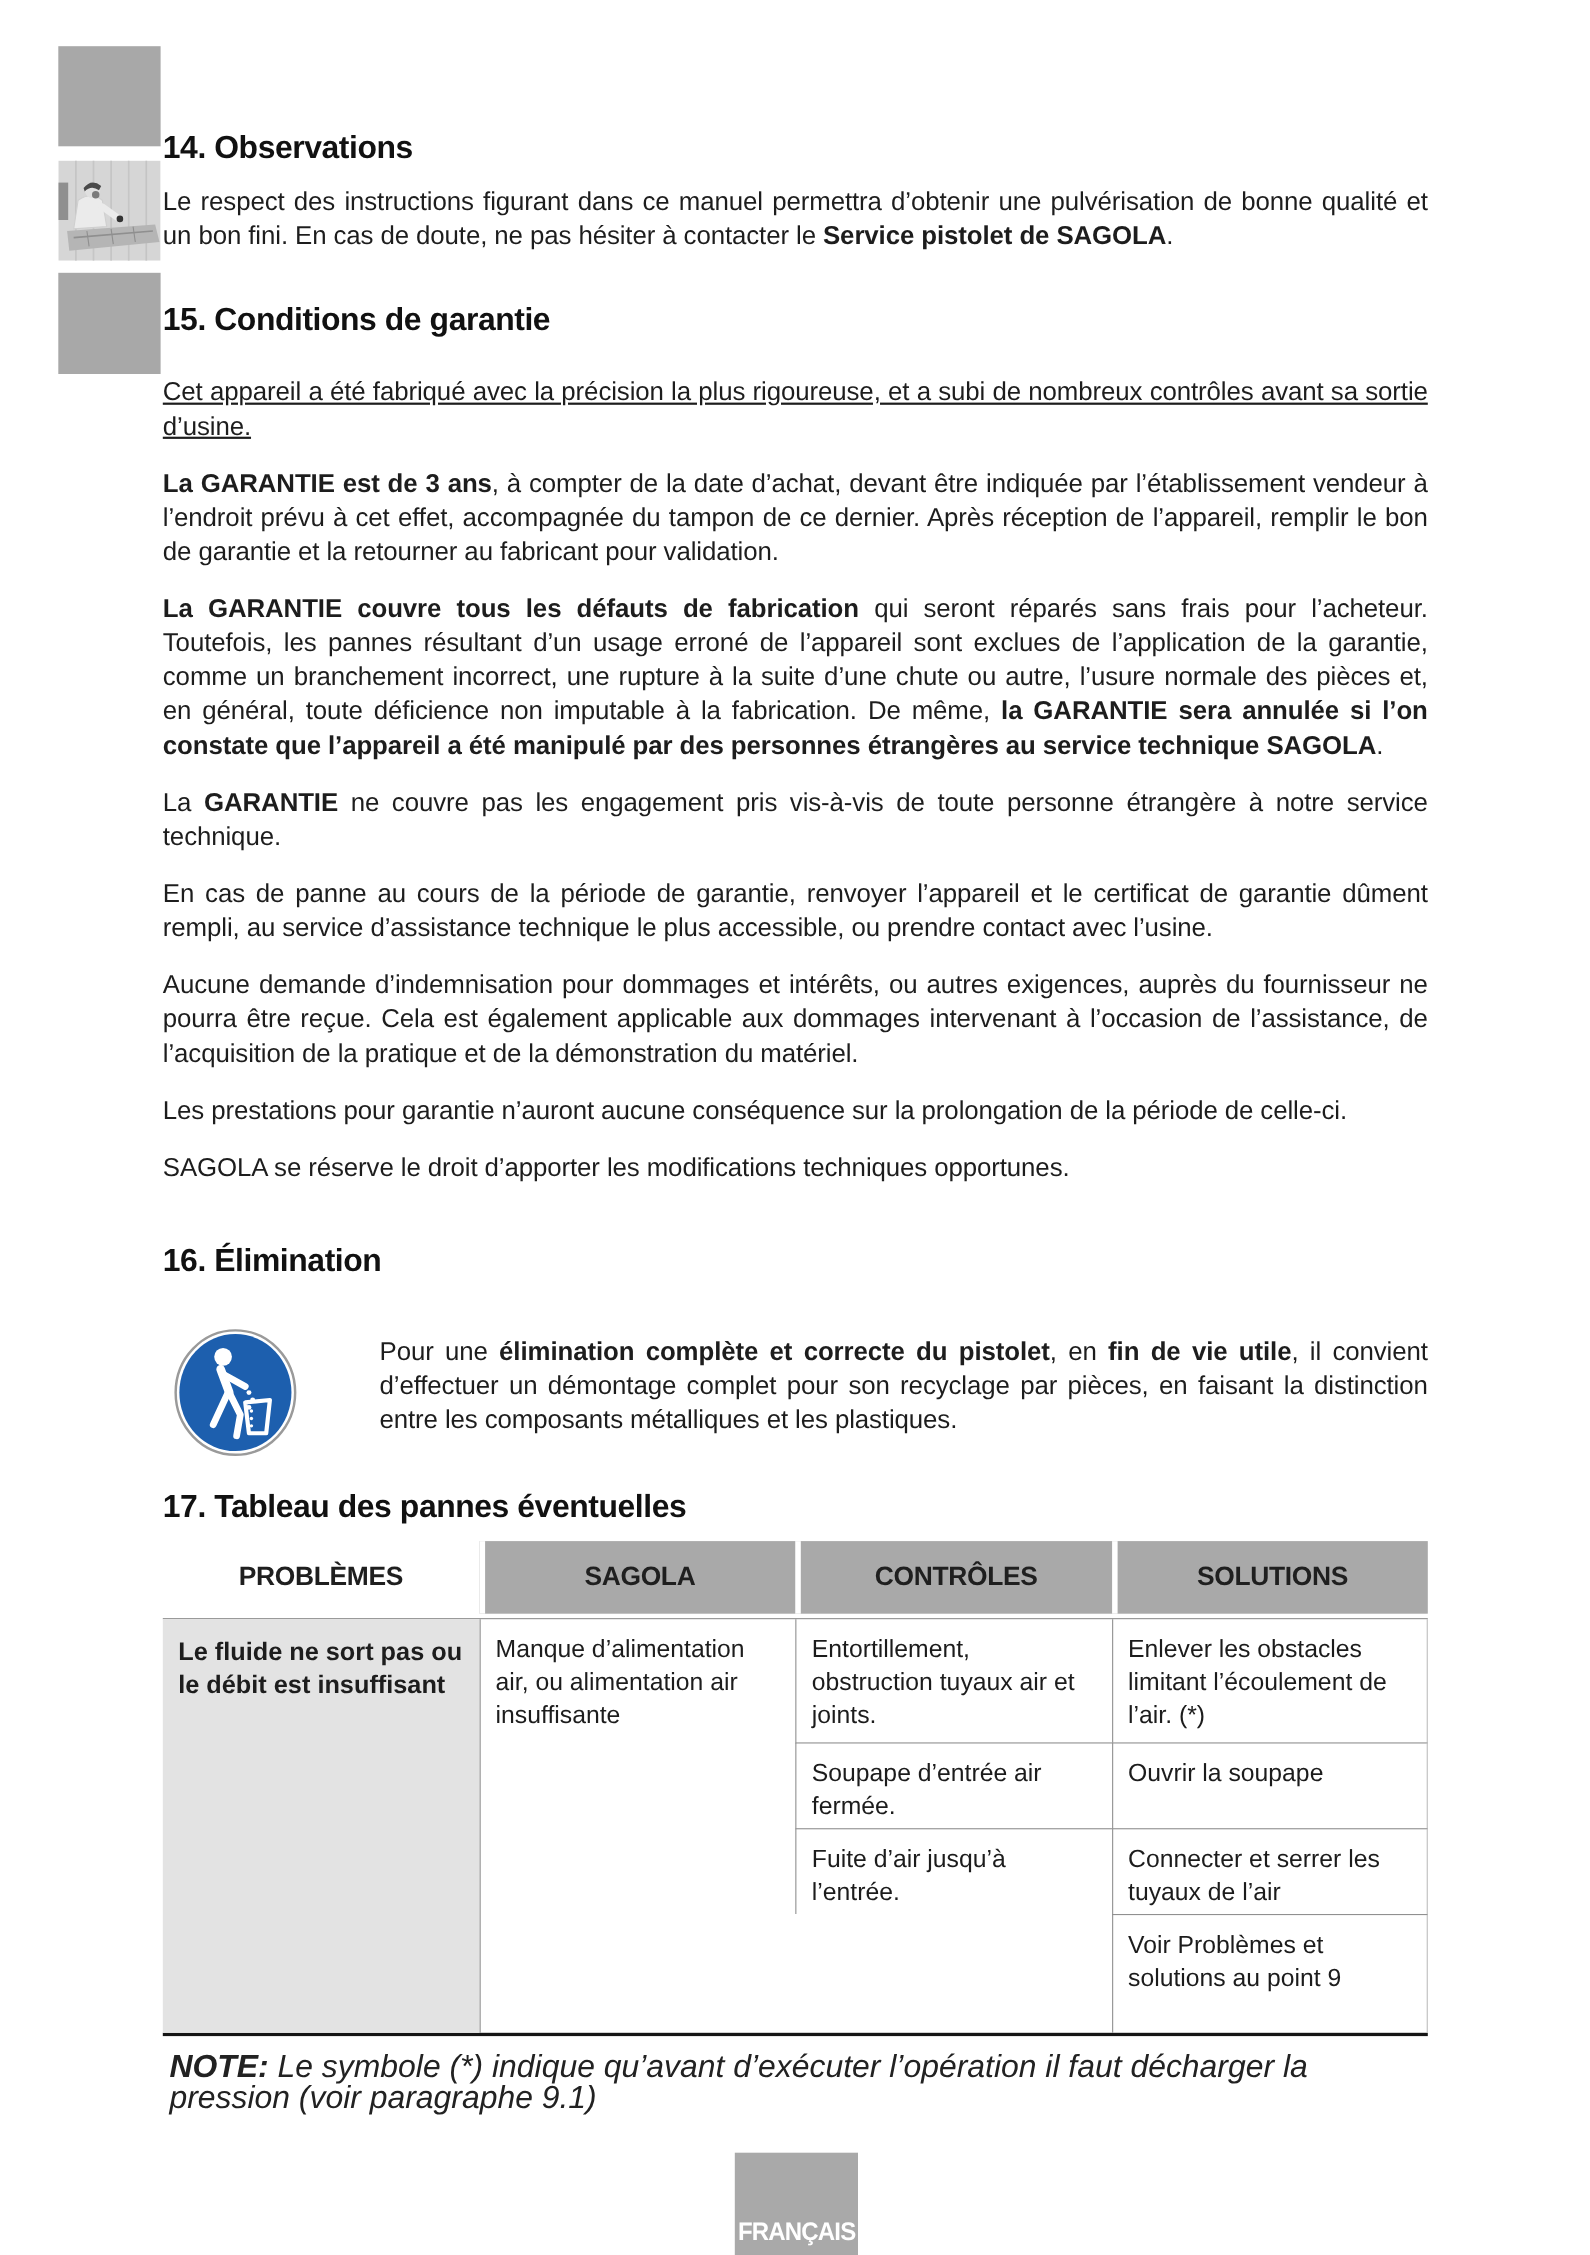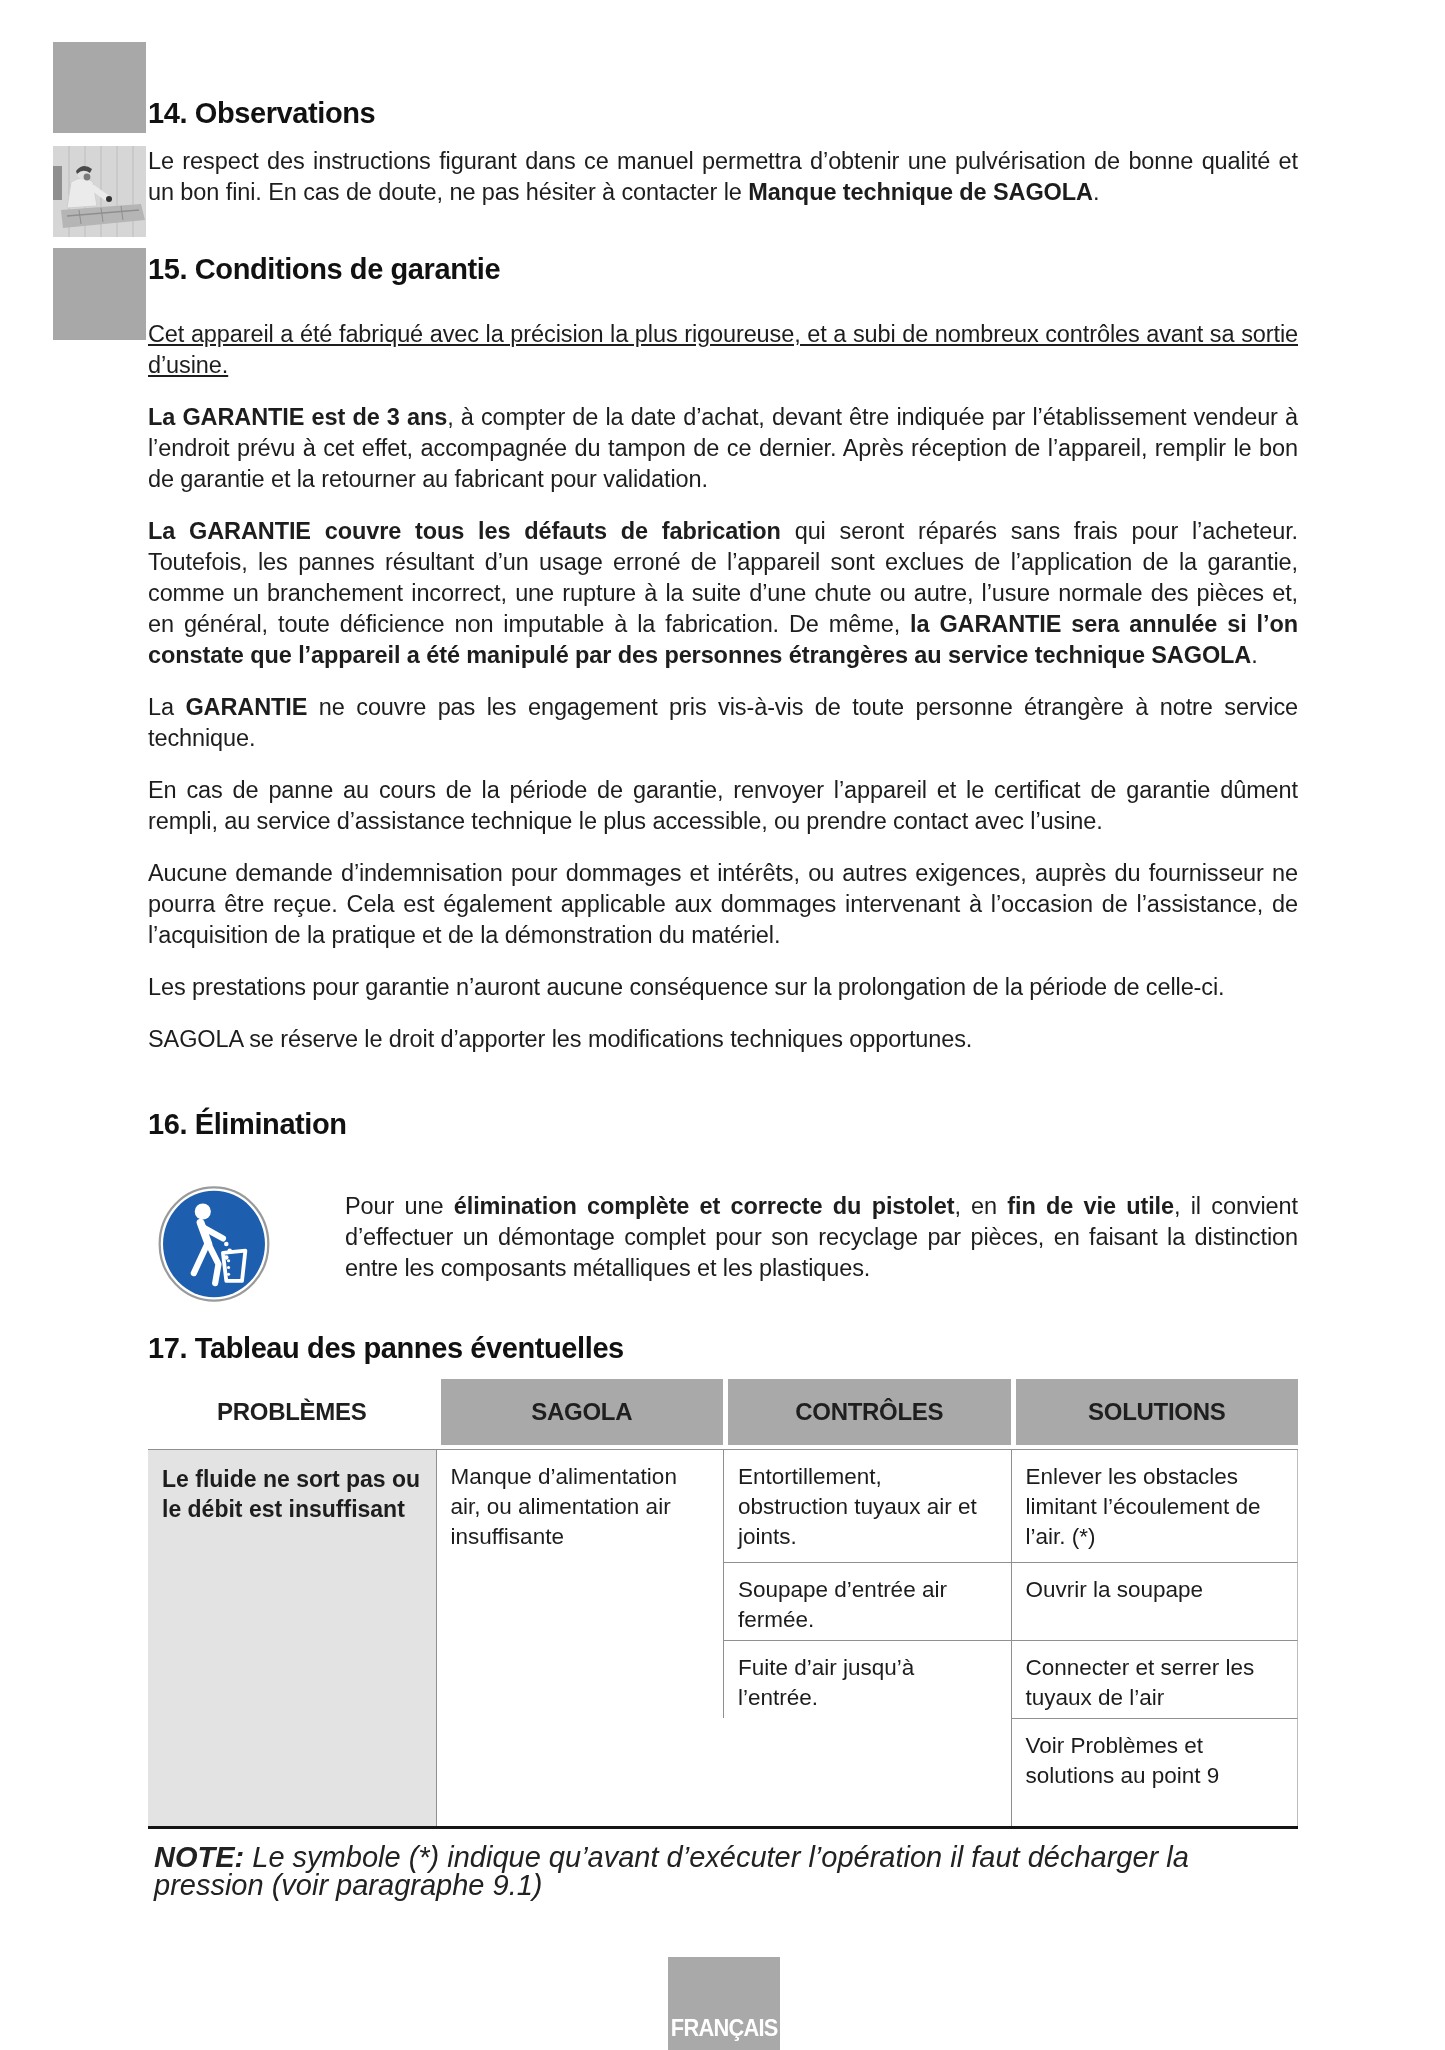--- a/index.html
+++ b/index.html
@@ -6,21 +6,21 @@
   .page{
     position:relative;width:1445px;height:2050px;background:#ffffff;overflow:hidden;
     font-family:"Liberation Sans",sans-serif;color:#1c1c1c;
   }
   
   .side-block{position:absolute;left:53px;width:93px;background:#a8a8a8;}
   #side-block-1{top:42px;height:91px;}
   #side-photo{top:146px;height:91px;width:93px;position:absolute;left:53px;}
   #side-block-2{top:248px;height:92px;}
 
-  .main{position:absolute;left:148px;top:96px;width:1150px;}
+  .main{position:absolute;left:148px;top:118px;width:1150px;}
 
   h2.sec{
     font-size:29px;line-height:34px;font-weight:bold;color:#111;
     margin:0;letter-spacing:-0.4px;
   }
   p.bodytxt{
     font-size:23.5px;line-height:31px;text-align:justify;margin:21px 0 0 0;color:#1d1d1d;
     letter-spacing:-0.1px;
   }
   .b{font-weight:bold;}
@@ -89,21 +89,21 @@
     <path d="M23 25 Q30 16 39 23 L37 27 Q30 22 24 28 Z" fill="#4a4a4a"></path>
     <circle cx="34" cy="31" r="3.4" fill="#7b7b7b"></circle>
     <path d="M40 42 L54 52" stroke="#ebebeb" stroke-width="6" stroke-linecap="round" fill="none"></path>
     <circle cx="56" cy="53" r="3" fill="#333333"></circle>
   </svg>
   <div class="side-block" id="side-block-2"></div>
 
   <div class="main">
 
     <h2 class="sec" id="h14">14. Observations</h2>
-    <p class="bodytxt" id="p14"><span>Le respect des instructions figurant dans ce manuel permettra d’obtenir une pulvérisation de bonne qualité et un bon fini. En cas de doute, ne pas hésiter à contacter le </span><span class="b">Manque technique de SAGOLA</span><span>.</span></p>
+    <p class="bodytxt" id="p14"><span>Le respect des instructions figurant dans ce manuel permettra d’obtenir une pulvérisation de bonne qualité et un bon fini. En cas de doute, ne pas hésiter à contacter le </span><span class="b">Service pistolet de SAGOLA</span><span>.</span></p>
 
     <h2 class="sec" id="h15">15. Conditions de garantie</h2>
     <p class="bodytxt" id="p15-0"><span>Cet appareil a été fabriqué avec la précision la plus rigoureuse, et a subi de nombreux contrôles avant sa sortie d’usine.</span></p>
     <p class="bodytxt"><span class="b">La GARANTIE est de 3 ans</span><span>, à compter de la date d’achat, devant être indiquée par l’établissement vendeur à l’endroit prévu à cet effet, accompagnée du tampon de ce dernier. Après réception de l’appareil, remplir le bon de garantie et la retourner au fabricant pour validation.</span></p>
     <p class="bodytxt"><span class="b">La GARANTIE couvre tous les défauts de fabrication</span><span> qui seront réparés sans frais pour l’acheteur. Toutefois, les pannes résultant d’un usage erroné de l’appareil sont exclues de l’application de la garantie, comme un branchement incorrect, une rupture à la suite d’une chute ou autre, l’usure normale des pièces et, en général, toute déficience non imputable à la fabrication. De même, </span><span class="b">la GARANTIE sera annulée si l’on constate que l’appareil a été manipulé par des personnes étrangères au service technique SAGOLA</span><span>.</span></p>
     <p class="bodytxt"><span>La </span><span class="b">GARANTIE</span><span> ne couvre pas les engagement pris vis-à-vis de toute personne étrangère à notre service technique.</span></p>
     <p class="bodytxt"><span>En cas de panne au cours de la période de garantie, renvoyer l’appareil et le certificat de garantie dûment rempli, au service d’assistance technique le plus accessible, ou prendre contact avec l’usine.</span></p>
     <p class="bodytxt"><span>Aucune demande d’indemnisation pour dommages et intérêts, ou autres exigences, auprès du fournisseur ne pourra être reçue. Cela est également applicable aux dommages intervenant à l’occasion de l’assistance, de l’acquisition de la pratique et de la démonstration du matériel.</span></p>
     <p class="bodytxt"><span>Les prestations pour garantie n’auront aucune conséquence sur la prolongation de la période de celle-ci.</span></p>
     <p class="bodytxt"><span>SAGOLA se réserve le droit d’apporter les modifications techniques opportunes.</span></p>

